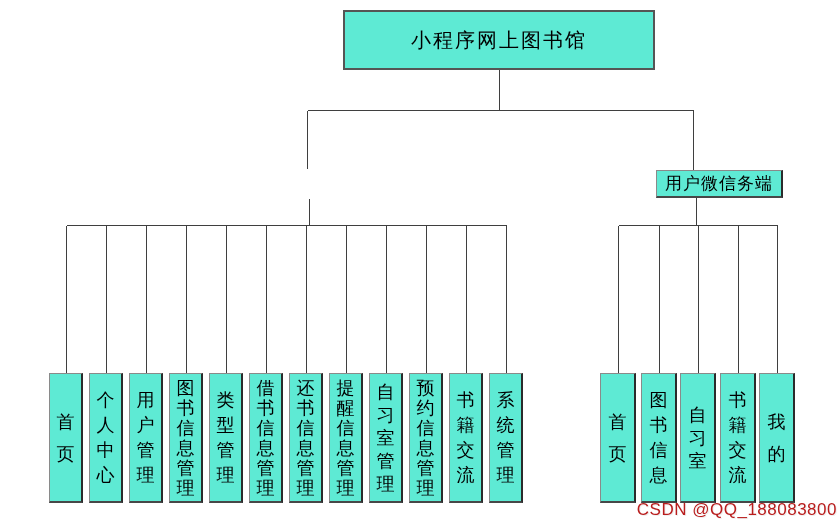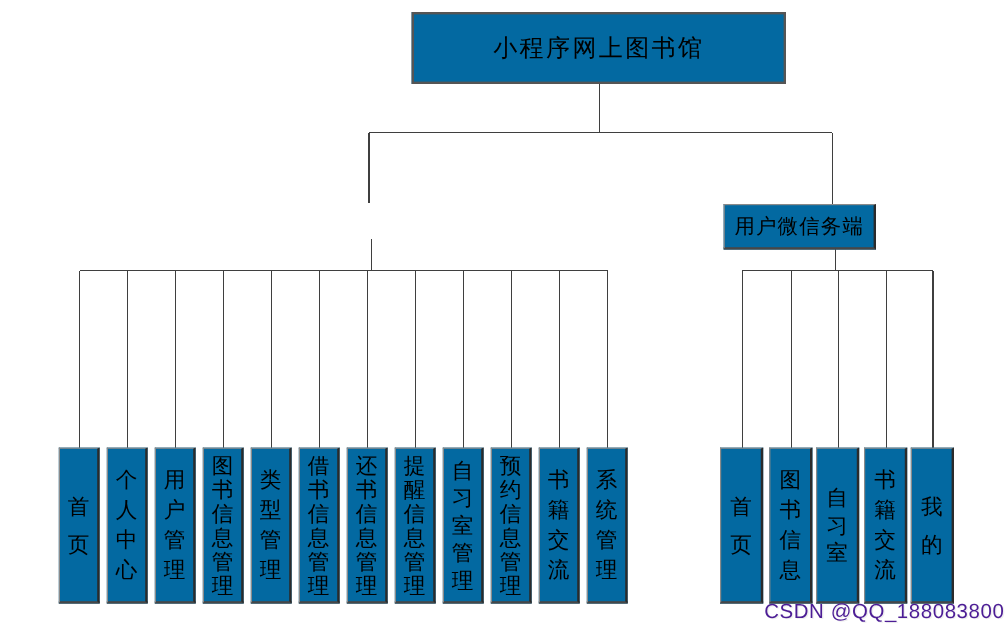--- a/index.html
+++ b/index.html
@@ -2,41 +2,41 @@
 <html><head>
 <meta charset="utf-8">
 <style>
   html,body{margin:0;padding:0;background:#ffffff;}
   .stage{
     position:relative;width:840px;height:528px;background:#ffffff;overflow:hidden;
     font-family:"Liberation Serif","DejaVu Serif",serif;color:#000;
   }
   .connectors{position:absolute;left:0;top:0;}
   .box{
-    position:absolute;background:#0369a1;box-sizing:border-box;
+    position:absolute;background:#5eead4;box-sizing:border-box;
     border:1px solid #8a8a8a;
     border-right:2px solid #2b2b2b;
     border-bottom:2px solid #474747;
     display:flex;align-items:center;justify-content:center;text-align:center;
   }
   .root-box{
     border:2px solid #555555;
     font-size:20px;letter-spacing:2px;
   }
   .branch-box{font-size:17px;letter-spacing:1px;}
   .leaf{width:34px;height:130px;top:373px;}
   .leaf-user{width:36px;}
   .vlabel{
     display:flex;flex-direction:column;align-items:center;justify-content:center;
     font-size:18px;line-height:1;height:100%;
   }
   .watermark{
     position:absolute;right:3px;top:500px;
     font-family:"Liberation Sans","DejaVu Sans",sans-serif;
-    font-size:17px;color:#4c1d95;letter-spacing:0.5px;
+    font-size:17px;color:#b91c1c;letter-spacing:0.5px;
     text-shadow:1px 1px 0 #efefef;
   }
 </style>
 </head>
 <body>
 
 <div class="stage">
 
   <svg class="connectors" width="840" height="528" shape-rendering="crispEdges">
     <g stroke="#3f3f3f" stroke-width="1">
@@ -68,21 +68,21 @@
       <line x1="698.5" y1="225.5" x2="698.5" y2="374"></line>
       <line x1="738.5" y1="225.5" x2="738.5" y2="374"></line>
       <line x1="777.5" y1="225.5" x2="777.5" y2="374"></line>
     </g>
   </svg>
 
   <div class="box root-box" style="left:343px;top:10px;width:312px;height:60px">
     <span>小程序网上图书馆</span>
   </div>
 
-  <div class="box branch-box" style="left:603px;top:170px;width:127px;height:38px">
+  <div class="box branch-box" style="left:656px;top:170px;width:127px;height:28px">
     <span>用户微信务端</span>
   </div>
 
   <div class="box leaf" style="left:49px">
     <span class="vlabel" style="gap: 14px;">
         <span>首</span>
         <span>页</span>
       </span>
   </div>
   <div class="box leaf" style="left:89px">

